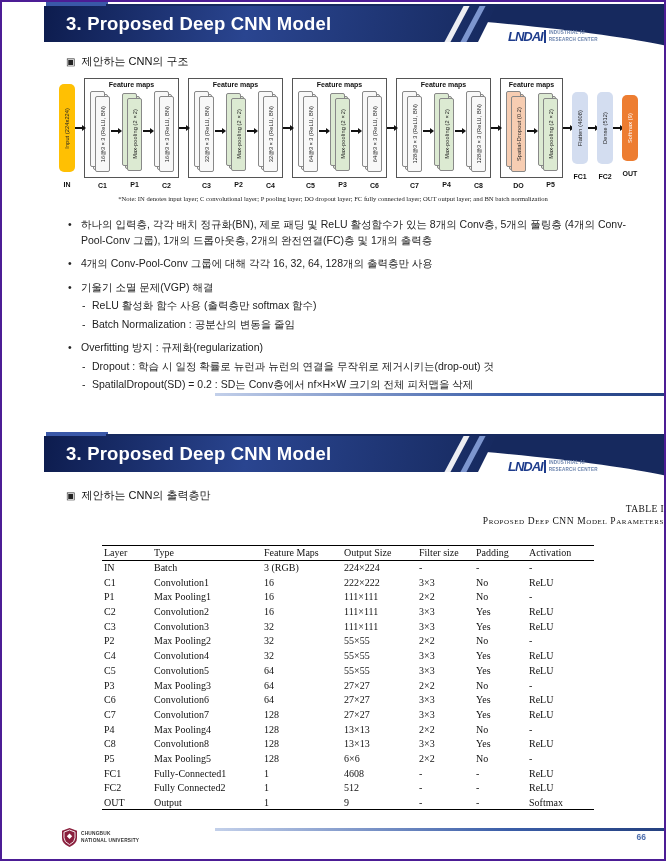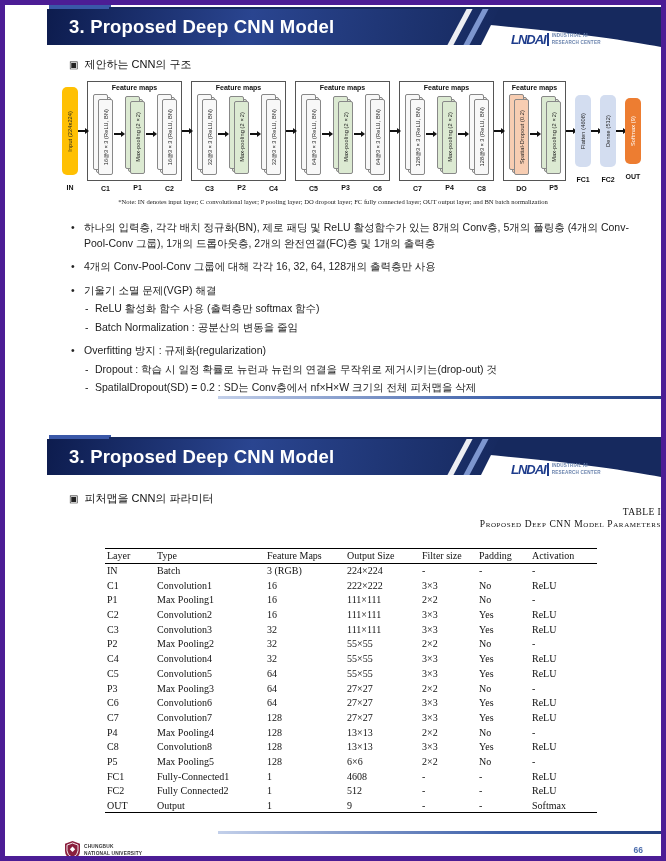--- a/index.html
+++ b/index.html
@@ -3,21 +3,21 @@
 <meta charset="utf-8">
 <style>
   * { box-sizing: border-box; margin: 0; padding: 0; }
   body {
     width: 666px; height: 861px; margin: 0;
     font-family: "Liberation Sans", sans-serif;
     background: #fff;
   }
   .page {
     width: 666px; height: 861px;
-    border: 5px solid #4c1d95;
+    border: 2px solid #4c1d95;
     background: #000000;
     position: relative; overflow: hidden;
   }
   .slide { position: relative; height: 430px; overflow: hidden; background: #fff; }
   .slide.s2 { height: 429px; }
 
   
   .hdr { position: absolute; top: 0; left: 0; right: 0; height: 50px; }
   .swoosh { position: absolute; top: 0; left: 0; color: var(--banner-navy, #16295e); }
   .hdr-tab {
@@ -148,21 +148,21 @@
   
   .foot-rule {
     position: absolute; top: 391px; left: 213px; right: 0; height: 2.5px;
     background: linear-gradient(90deg, #c3d0ea, #3b5ea8 65%, #24407f);
   }
   .slide.s2 .foot-rule { top: 396px; }
   .foot {
     position: absolute; top: 399px; left: 60px; right: 18px; height: 24px;
     display: flex; align-items: center;
   }
-  .slide.s2 .foot { top: 403px; justify-content: flex-end; }
+  .slide.s2 .foot { top: 393px; justify-content: flex-end; }
   .uni {
     display: flex; flex-direction: column; justify-content: center;
     margin-left: 4px; font-size: 4.8px; font-weight: bold; color: #333; line-height: 1.5;
     letter-spacing: 0.2px;
   }
   .pageno { margin-left: auto; font-size: 8.5px; font-weight: bold; color: var(--page-number-blue, #4f6fae); }
 </style>
 </head>
 <body>
 
@@ -401,21 +401,21 @@
         <span class="logo-mark">LNDAI</span>
         <span class="logo-cap">
           <span>INDUSTRIAL AI</span>
           <span>RESEARCH CENTER</span>
         </span>
       </div>
     </header>
 
     <div class="section-line">
       <span class="sq">▣</span>
-      <span>피처맵을 CNN의 파라미터</span>
+      <span>제안하는 CNN의 출력층만</span>
     </div>
 
     <div class="tcap">
       <div>TABLE I</div>
       <div class="smallcaps">Proposed Deep CNN Model Parameters</div>
     </div>
 
     <table class="params">
       <colgroup>
         <col class="c0">

